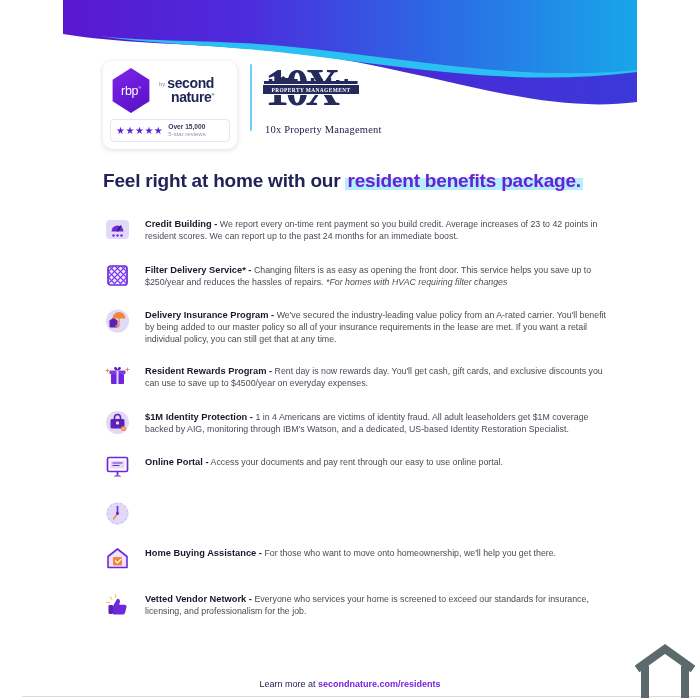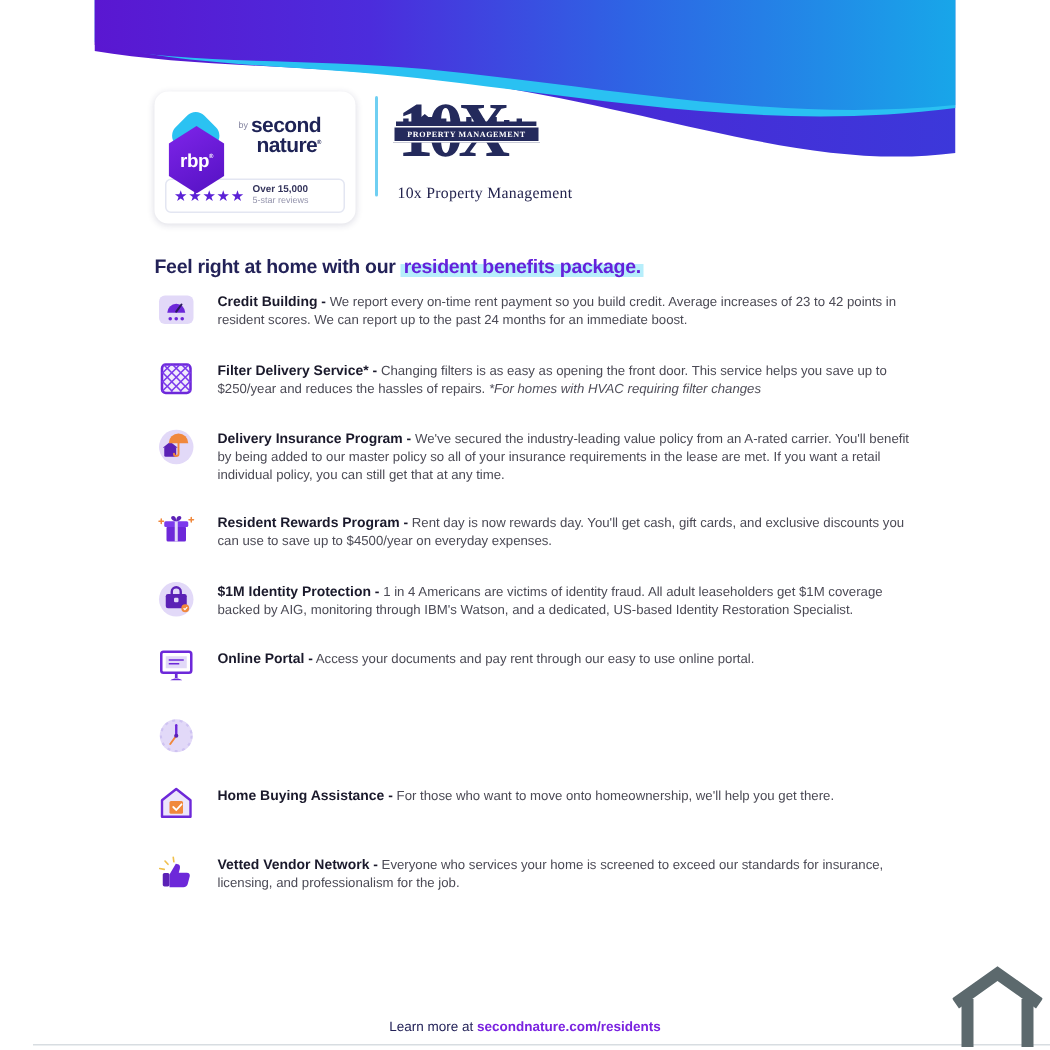--- a/index.html
+++ b/index.html
@@ -10,24 +10,24 @@
   }
   .page{position:absolute;left:63px;top:0;width:574px;}
   .hdr-svg{display:block;width:574px;height:118px;}
 
   
   .logo-row{position:relative;margin-top:-57px;display:flex;align-items:flex-start;gap:13px;padding-left:40px;z-index:2;}
   .logo-card{background:#fff;border-radius:9px;box-shadow:0 1px 5px rgba(40,40,90,.16);padding:7px 7px 7px;width:120px;}
   .badge-row{display:flex;align-items:center;gap:7px;}
   .badge-wrap{position:relative;width:42px;height:45px;flex:none;}
   .badge-petal{position:absolute;width:27px;height:27px;left:7px;top:9px;background:#2bc2f2;border-radius:8px;transform:rotate(45deg);}
-  .badge-hex{position:absolute;left:1px;top:16px;width:40px;height:45px;
+  .badge-hex{position:absolute;left:1px;top:0;width:40px;height:45px;
     background:linear-gradient(150deg,#7b23e6 10%,#5a14c8 85%);
     clip-path:polygon(50% 0,96% 26%,96% 74%,50% 100%,4% 74%,4% 26%);
-    display:flex;align-items:center;justify-content:center;color:#fff;font-weight:700;font-size:12.5px;letter-spacing:-.3px;}
+    display:flex;align-items:center;justify-content:center;color:#fff;font-weight:400;font-size:12.5px;letter-spacing:-.3px;}
   .badge-hex sup{font-size:4px;margin-top:-7px;}
   .brand{display:flex;gap:2px;}
   .brand-by{font-size:6px;color:#8585a0;margin-top:3px;}
   .brand-col{display:flex;flex-direction:column;align-items:flex-end;font-size:14px;line-height:11.5px;font-weight:700;color:#1e2356;letter-spacing:-.4px;}
   .brand-col sup{font-size:4px;}
   .reviews-box{margin-top:6px;border:1px solid #e3e6f2;border-radius:4px;padding:3px 5px;display:flex;align-items:center;gap:5px;}
   .stars{color:#5b21d6;font-size:10px;letter-spacing:.5px;white-space:nowrap;}
   .rev-col{display:flex;flex-direction:column;line-height:7.5px;}
   .rev-line1{font-size:6.6px;font-weight:700;color:#35355c;}
   .rev-line2{font-size:6px;color:#9595ad;}
@@ -35,27 +35,27 @@
 
   .tenx{display:flex;flex-direction:column;margin-top:1px;font-family:Liberation Serif, serif;}
   .tenx-logo{position:relative;width:96px;height:53px;}
   .tenx-big{font-size:52px;line-height:51px;font-weight:800;color:#242a5c;letter-spacing:-4px;transform:scaleX(.92);transform-origin:left;}
   .tenx-skyline{position:absolute;left:-1px;top:14px;width:96px;height:8px;z-index:2;}
   .tenx-banner{position:absolute;left:-3px;top:22px;width:96px;z-index:3;background:#242a5c;border:1px solid #fff;
     color:#fff;font-size:5.4px;font-weight:700;letter-spacing:.4px;text-align:center;padding:1.5px 0;}
   .tenx-caption{margin-top:9px;font-size:10.5px;color:#23234e;letter-spacing:.2px;}
 
   
-  .title{margin:21px 0 0 40px;font-size:13px;font-weight:700;color:#232258;letter-spacing:-.2px;white-space:nowrap;}
+  .title{margin:21px 0 0 40px;font-size:19px;font-weight:700;color:#232258;letter-spacing:-.2px;white-space:nowrap;}
   .title-highlight{color:#6522da;font-weight:800;
     background:linear-gradient(to bottom,transparent 40%,#b6eefb 40%,#b6eefb 97%,transparent 97%);
     padding:0 2px;}
 
   
-  .benefits{margin:10px 0 0 40px;display:flex;flex-direction:column;gap:19.5px;}
+  .benefits{margin:26px 0 0 40px;display:flex;flex-direction:column;gap:19.5px;}
   .benefit{display:flex;gap:13px;align-items:flex-start;}
   .b-icon{width:29px;height:29px;flex:none;margin-top:-3px;}
   .b-icon svg{display:block;}
   .b-text{width:462px;font-size:8.8px;line-height:12.2px;color:#4b4a55;}
   .b-name{font-weight:700;color:#1a192b;font-size:9.3px;}
   .b-note{font-style:italic;color:#504f5a;}
 
   
   .footer{position:absolute;left:63px;width:574px;bottom:11px;text-align:center;font-size:9px;color:#232258;z-index:2;}
   .footer-link{color:#7a22e0;font-weight:700;text-decoration:none;}

